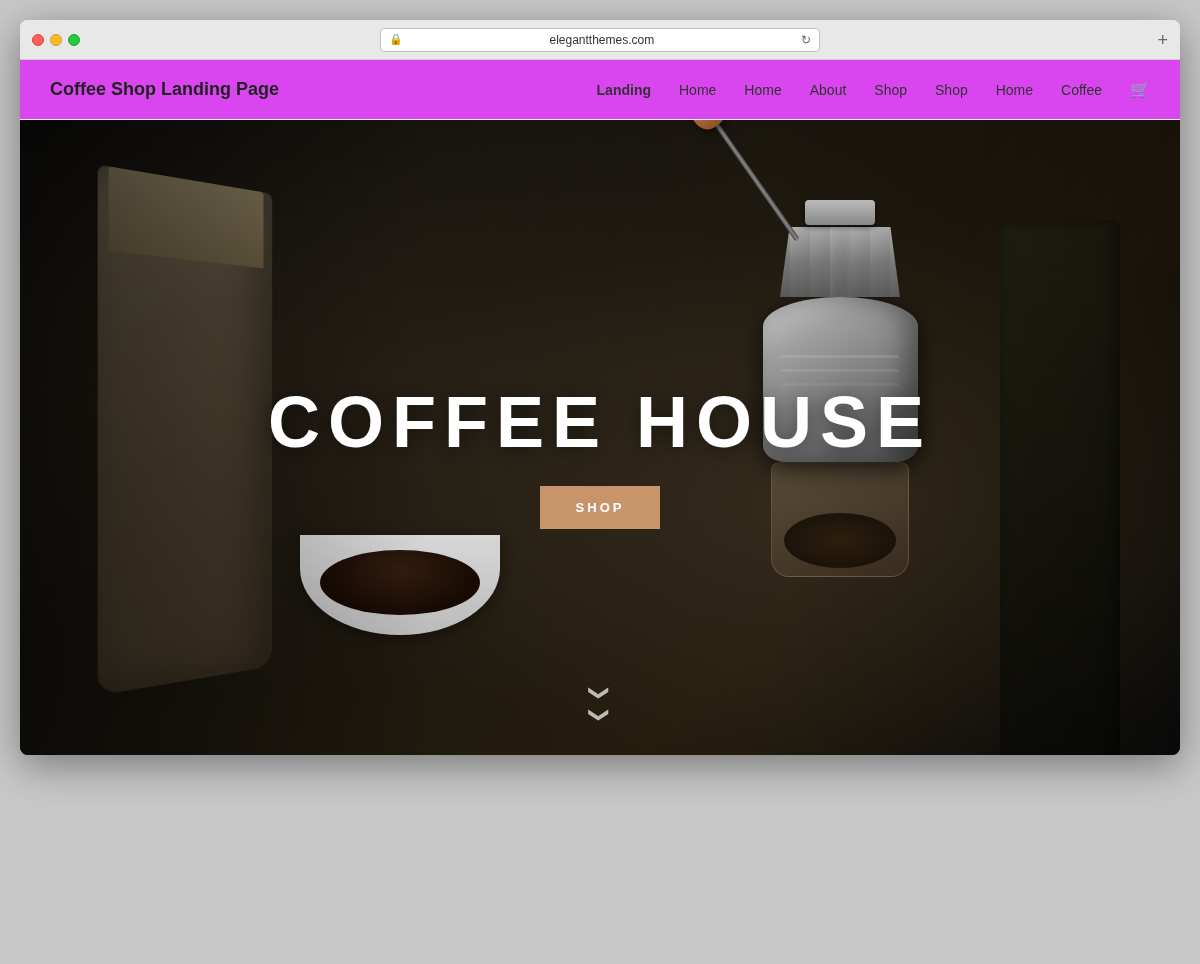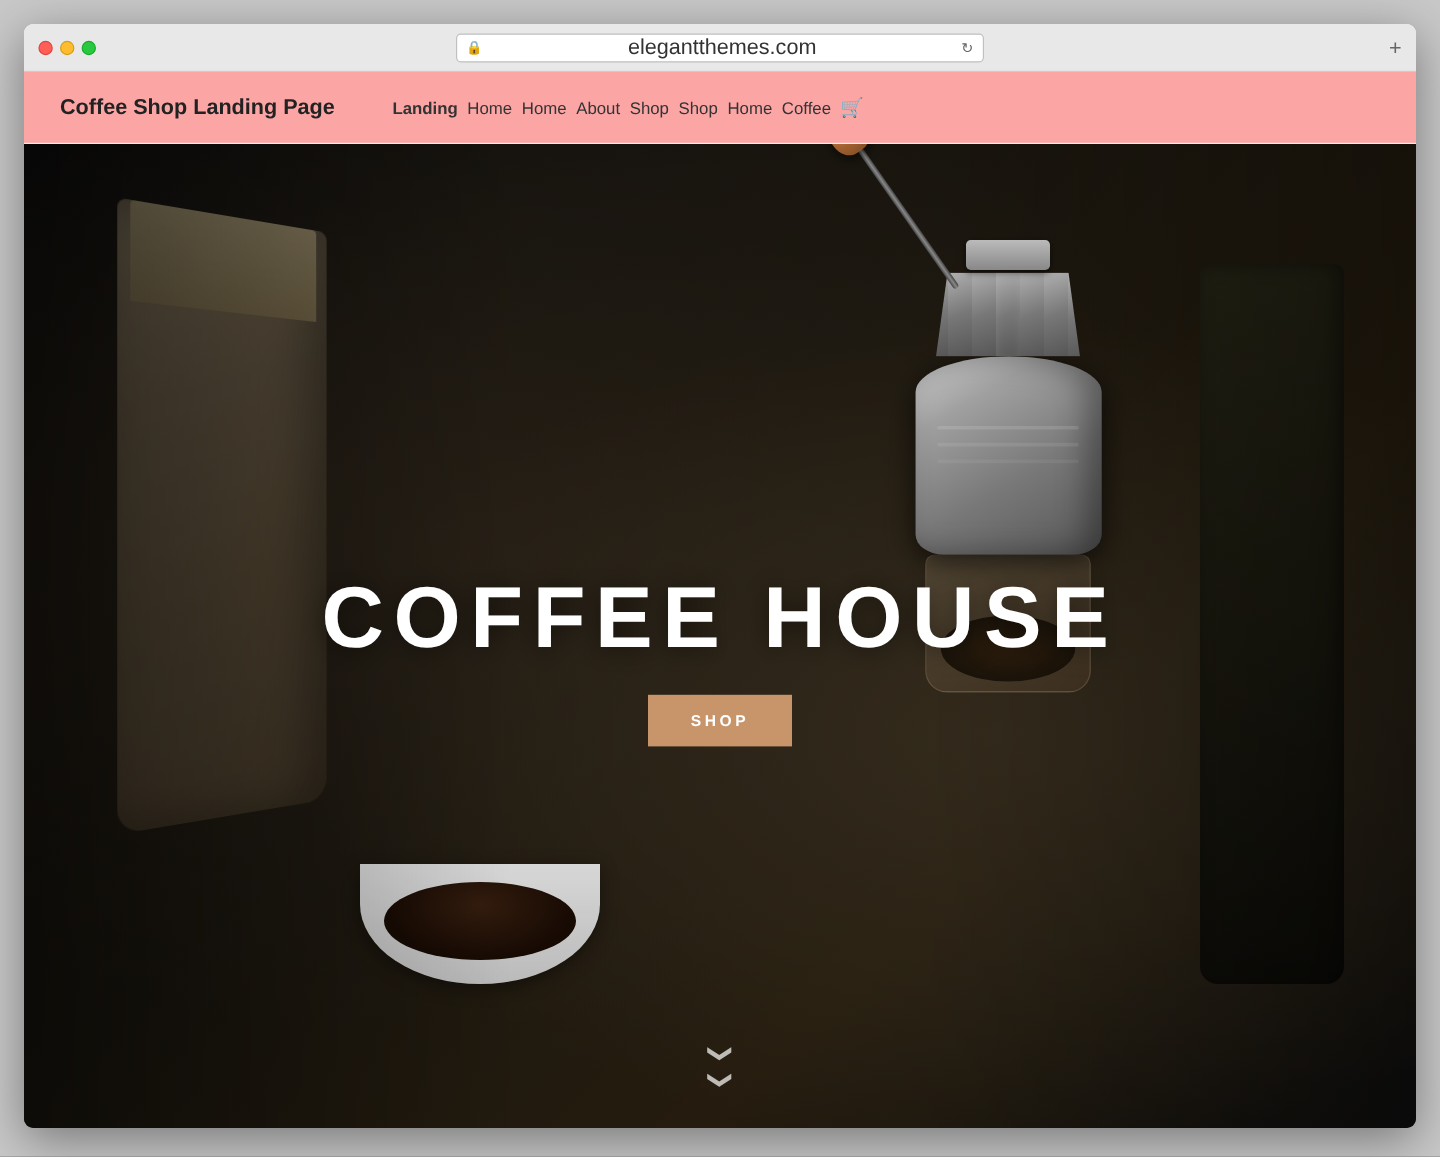--- a/index.html
+++ b/index.html
@@ -71,21 +71,21 @@
       padding: 0 8px;
       gap: 6px;
     }
 
     .lock-icon {
       color: #4caf50;
       font-size: 11px;
     }
 
     .url-text {
-      font-size: 18px;
+      font-size: 12px;
       color: #333;
       flex: 1;
       text-align: center;
     }
 
     .reload-icon {
       color: #666;
       font-size: 12px;
       margin-left: auto;
     }
@@ -100,37 +100,38 @@
     }
 
     
     .website {
       background: #fff;
     }
 
     
     .site-header {
       height: 60px;
-      background: #fca5a5;
-      display: flex;
-      align-items: center;
+      background: #d946ef;
+      display: flex;
+      align-items: center;
+      justify-content: space-between;
       padding: 0 30px;
       border-bottom: 1px solid #f0f0f0;
     }
 
     .site-logo {
       font-size: 18px;
       font-weight: 600;
       color: #222;
     }
 
     .site-nav {
       display: flex;
       align-items: center;
-      gap: 8px;
+      gap: 28px;
       margin-left: 48px;
     }
 
     .nav-item {
       font-size: 14px;
       color: #333;
       text-decoration: none;
       cursor: pointer;
     }
 
@@ -140,21 +141,21 @@
 
     .cart-icon {
       font-size: 16px;
       color: #333;
       cursor: pointer;
     }
 
     
     .hero {
       position: relative;
-      height: 820px;
+      height: 635px;
       background: #1a1a1a;
       overflow: hidden;
       display: flex;
       align-items: center;
       justify-content: center;
     }
 
     
     .hero-bg {
       position: absolute;

